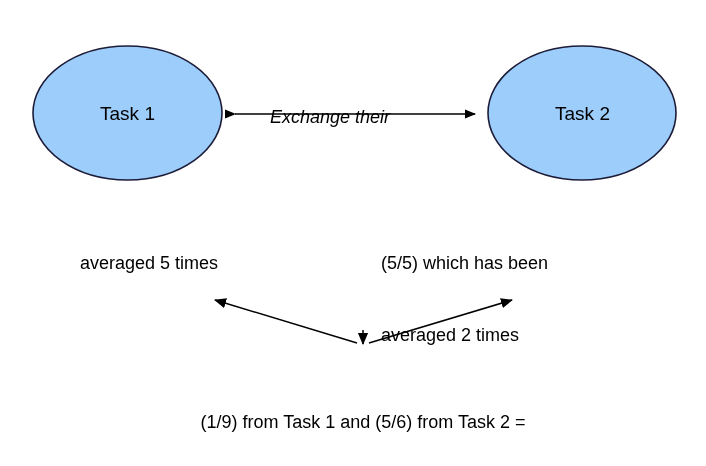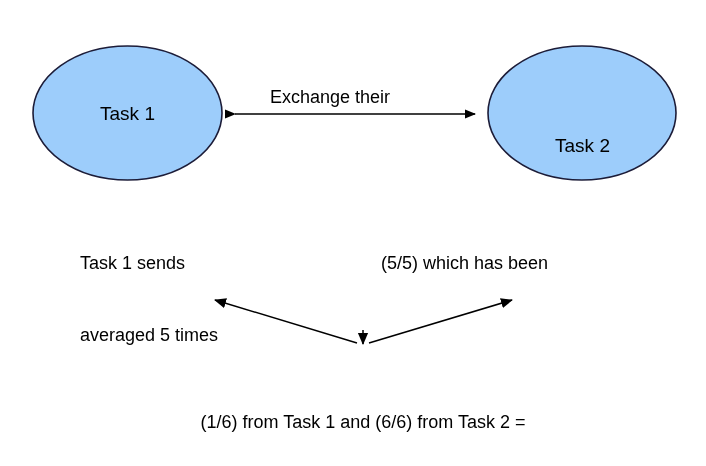--- a/index.html
+++ b/index.html
@@ -57,22 +57,22 @@
     white-space: pre;
   }
   .result-block div,
   .text-block div,
   .edge-label div {
     white-space: pre;
   }
 
   
   #task1-label { left: 33px;  top: 103px; width: 189px; }
-  #task2-label { left: 488px; top: 103px; width: 189px; margin-top: 32px; }
-  #exchange-label { left: 270px; top: 38px; }
+  #task2-label { left: 488px; top: 103px; width: 189px; }
+  #exchange-label { left: 270px; top: 58px; font-style: italic; }
   #left-note  { left: 80px;  top: 202px; }
   #right-note { left: 381px; top: 202px; }
   #result-note { left: 113px; top: 361px; width: 500px; }
 </style>
 </head>
 <body>
 
 <div id="canvas">
 
   <svg id="vector-layer" viewBox="0 0 706 466">
@@ -103,27 +103,27 @@
 
   <div class="node-label" id="task1-label">Task 1</div>
 
   <div class="node-label" id="task2-label">Task 2</div>
 
   <div class="edge-label" id="exchange-label">
     <div>Exchange their</div>
   </div>
 
   <div class="text-block" id="left-note">
-    <div>Task 1 sends</div>
     <div>averaged 5 times</div>
   </div>
 
   <div class="text-block" id="right-note">
     <div>(5/5) which has been</div>
+    <div>averaged 2 times</div>
   </div>
 
   <div class="result-block" id="result-note">
-    <div>(1/6) from Task 1 and (6/6) from Task 2 =</div>
+    <div>(1/9) from Task 1 and (5/6) from Task 2 =</div>
     
     
   </div>
 
 </div>
 
 </body></html>

